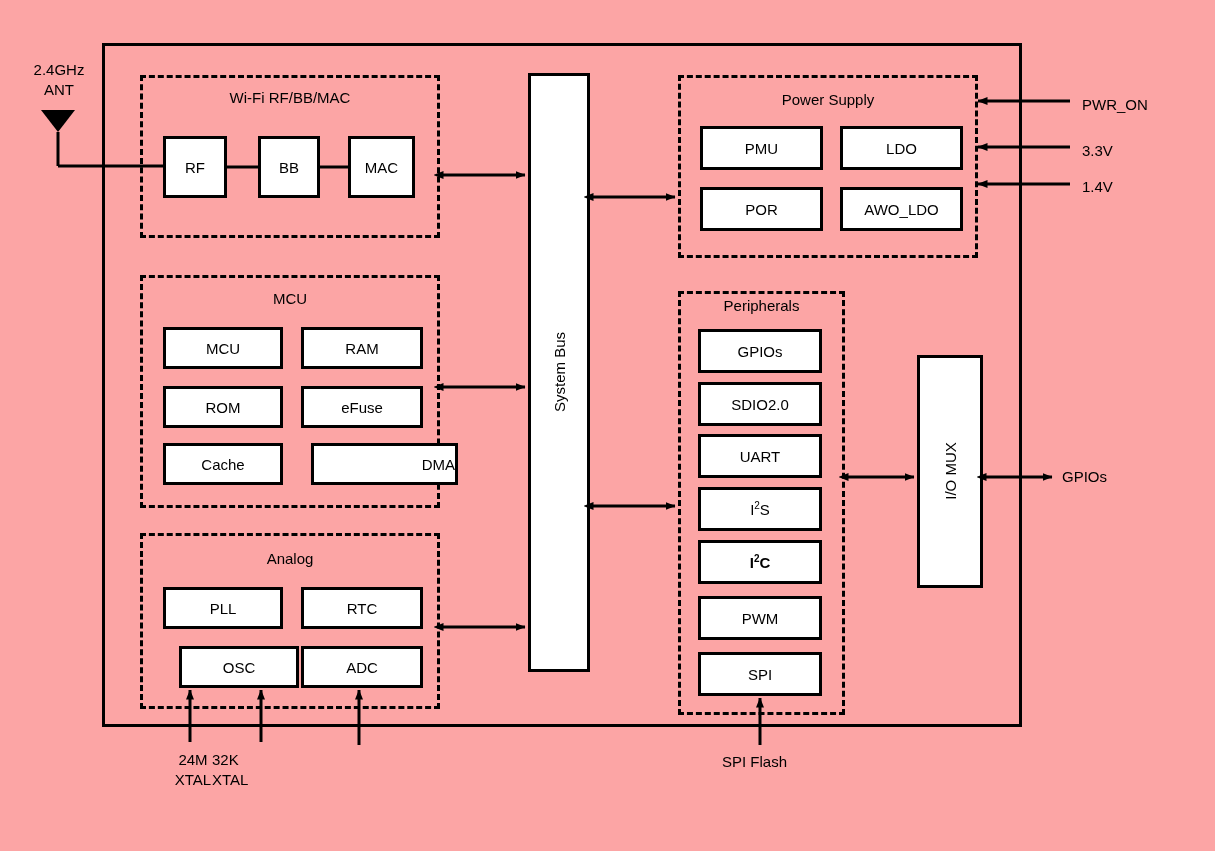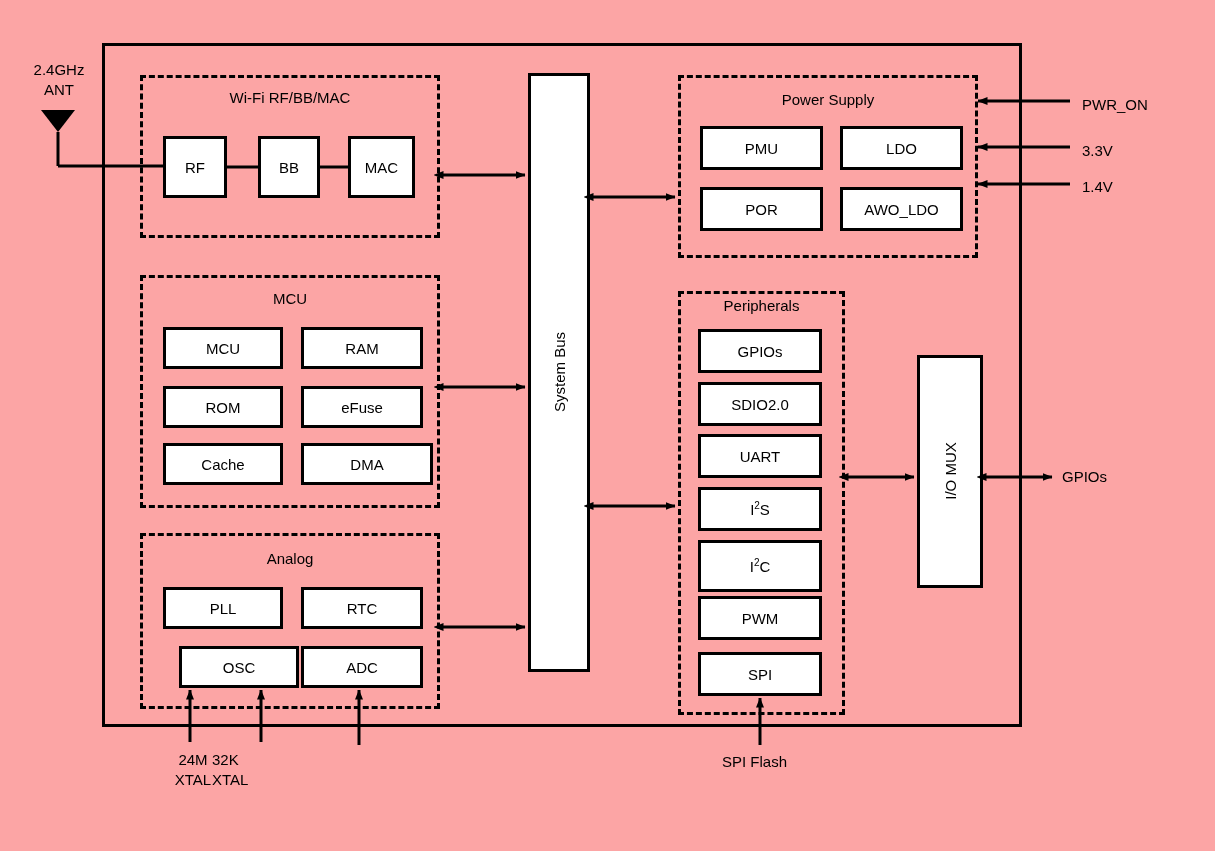--- a/index.html
+++ b/index.html
@@ -105,21 +105,21 @@
   </div>
   <div class="solid-box" style="left:163px; top:386px; width:120px; height:42px;">
     <span>ROM</span>
   </div>
   <div class="solid-box" style="left:301px; top:386px; width:122px; height:42px;">
     <span>eFuse</span>
   </div>
   <div class="solid-box" style="left:163px; top:443px; width:120px; height:42px;">
     <span>Cache</span>
   </div>
-  <div class="solid-box" style="left:301px; top:443px; width:132px; height:42px;">
+  <div class="solid-box" style="left:311px; top:443px; width:147px; height:42px;justify-content:flex-end;">
     <span>DMA</span>
   </div>
 
   <div class="dashed-box" style="left:140px; top:533px; width:300px; height:176px;"></div>
   <div class="grp-title" style="left:140px; top:550px; width:300px;">Analog</div>
 
   <div class="solid-box" style="left:163px; top:587px; width:120px; height:42px;">
     <span>PLL</span>
   </div>
   <div class="solid-box" style="left:301px; top:587px; width:122px; height:42px;">
@@ -159,21 +159,21 @@
   </div>
   <div class="solid-box" style="left:698px; top:382px; width:124px; height:44px;">
     <span>SDIO2.0</span>
   </div>
   <div class="solid-box" style="left:698px; top:434px; width:124px; height:44px;">
     <span>UART</span>
   </div>
   <div class="solid-box" style="left:698px; top:487px; width:124px; height:44px;">
     <span><span>I</span><span class="sup">2</span><span>S</span></span>
   </div>
-  <div class="solid-box" style="left:698px; top:540px; width:124px; height:52px;">
+  <div class="solid-box" style="left:698px; top:540px; width:124px; height:44px;font-weight:bold;">
     <span><span>I</span><span class="sup">2</span><span>C</span></span>
   </div>
   <div class="solid-box" style="left:698px; top:596px; width:124px; height:44px;">
     <span>PWM</span>
   </div>
   <div class="solid-box" style="left:698px; top:652px; width:124px; height:44px;">
     <span>SPI</span>
   </div>
 
   <div class="solid-box" style="left:917px; top:355px; width:66px; height:233px;"></div>

